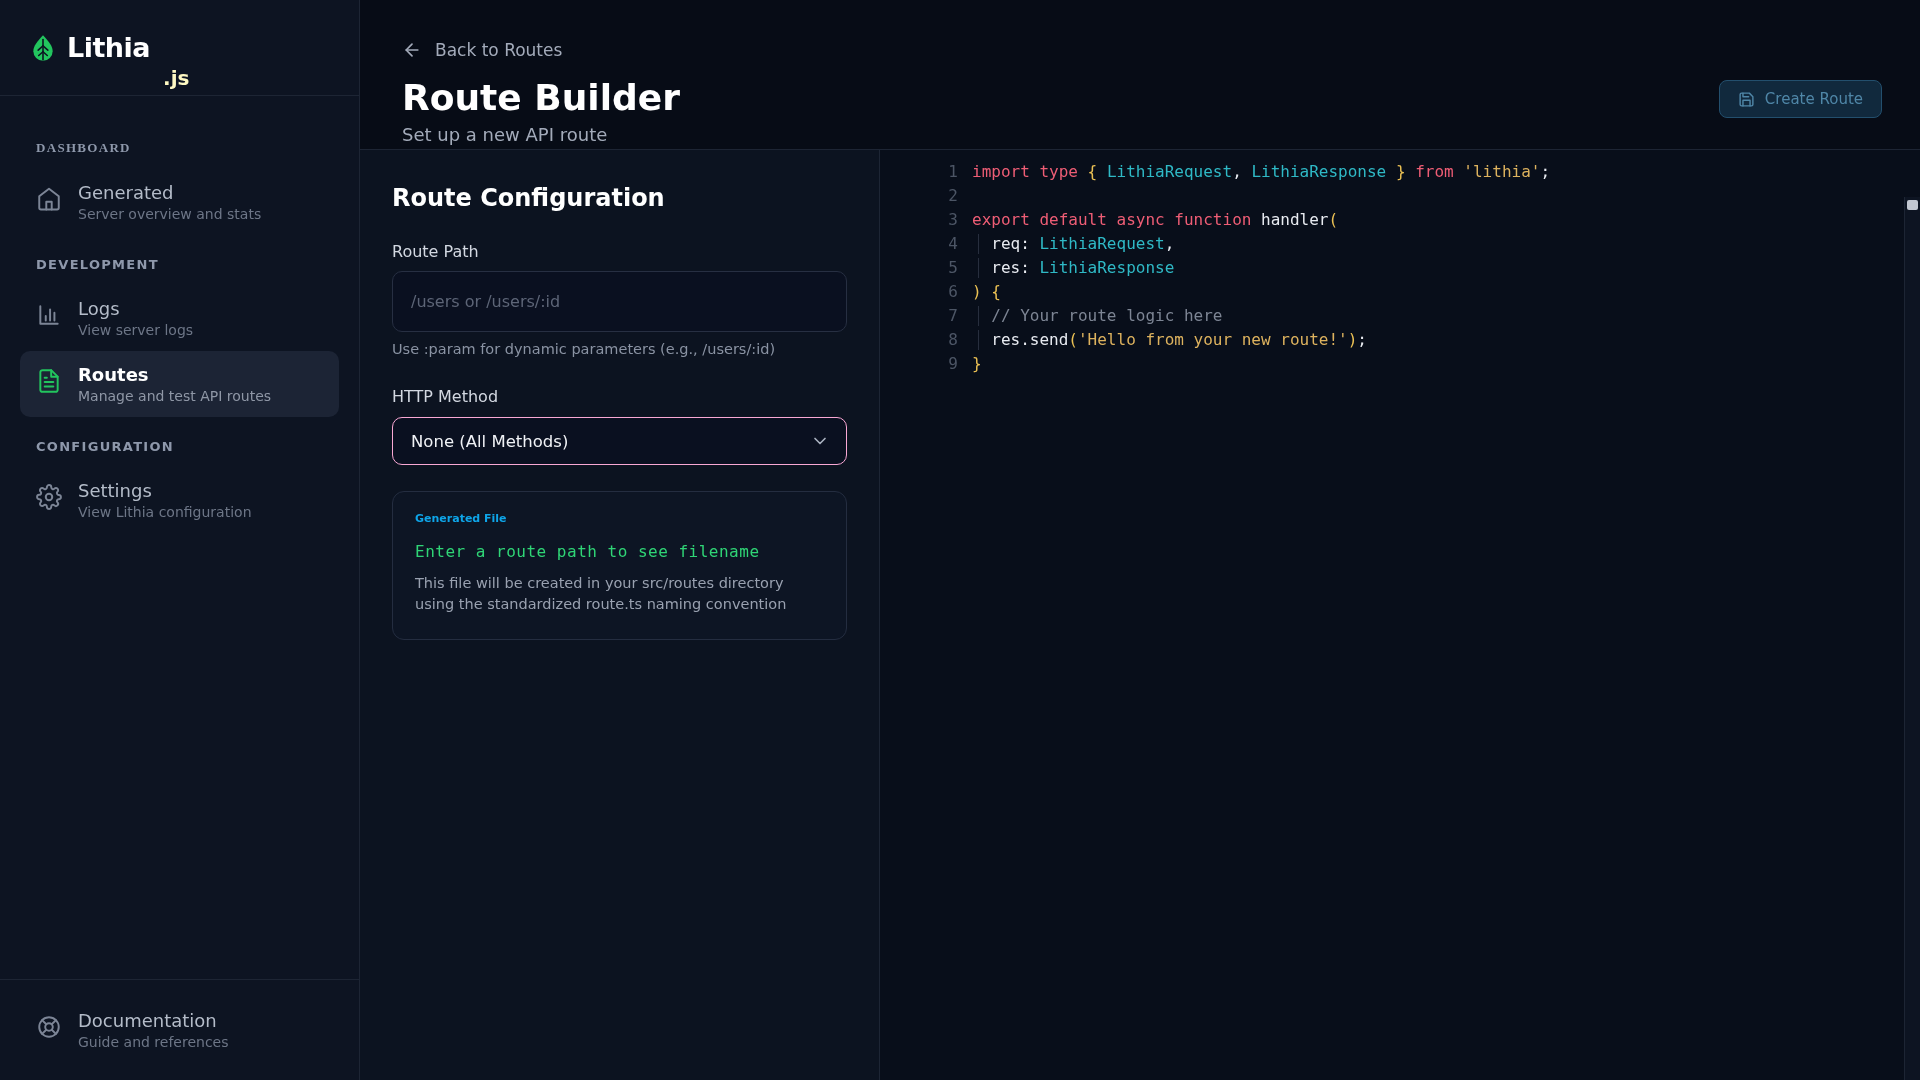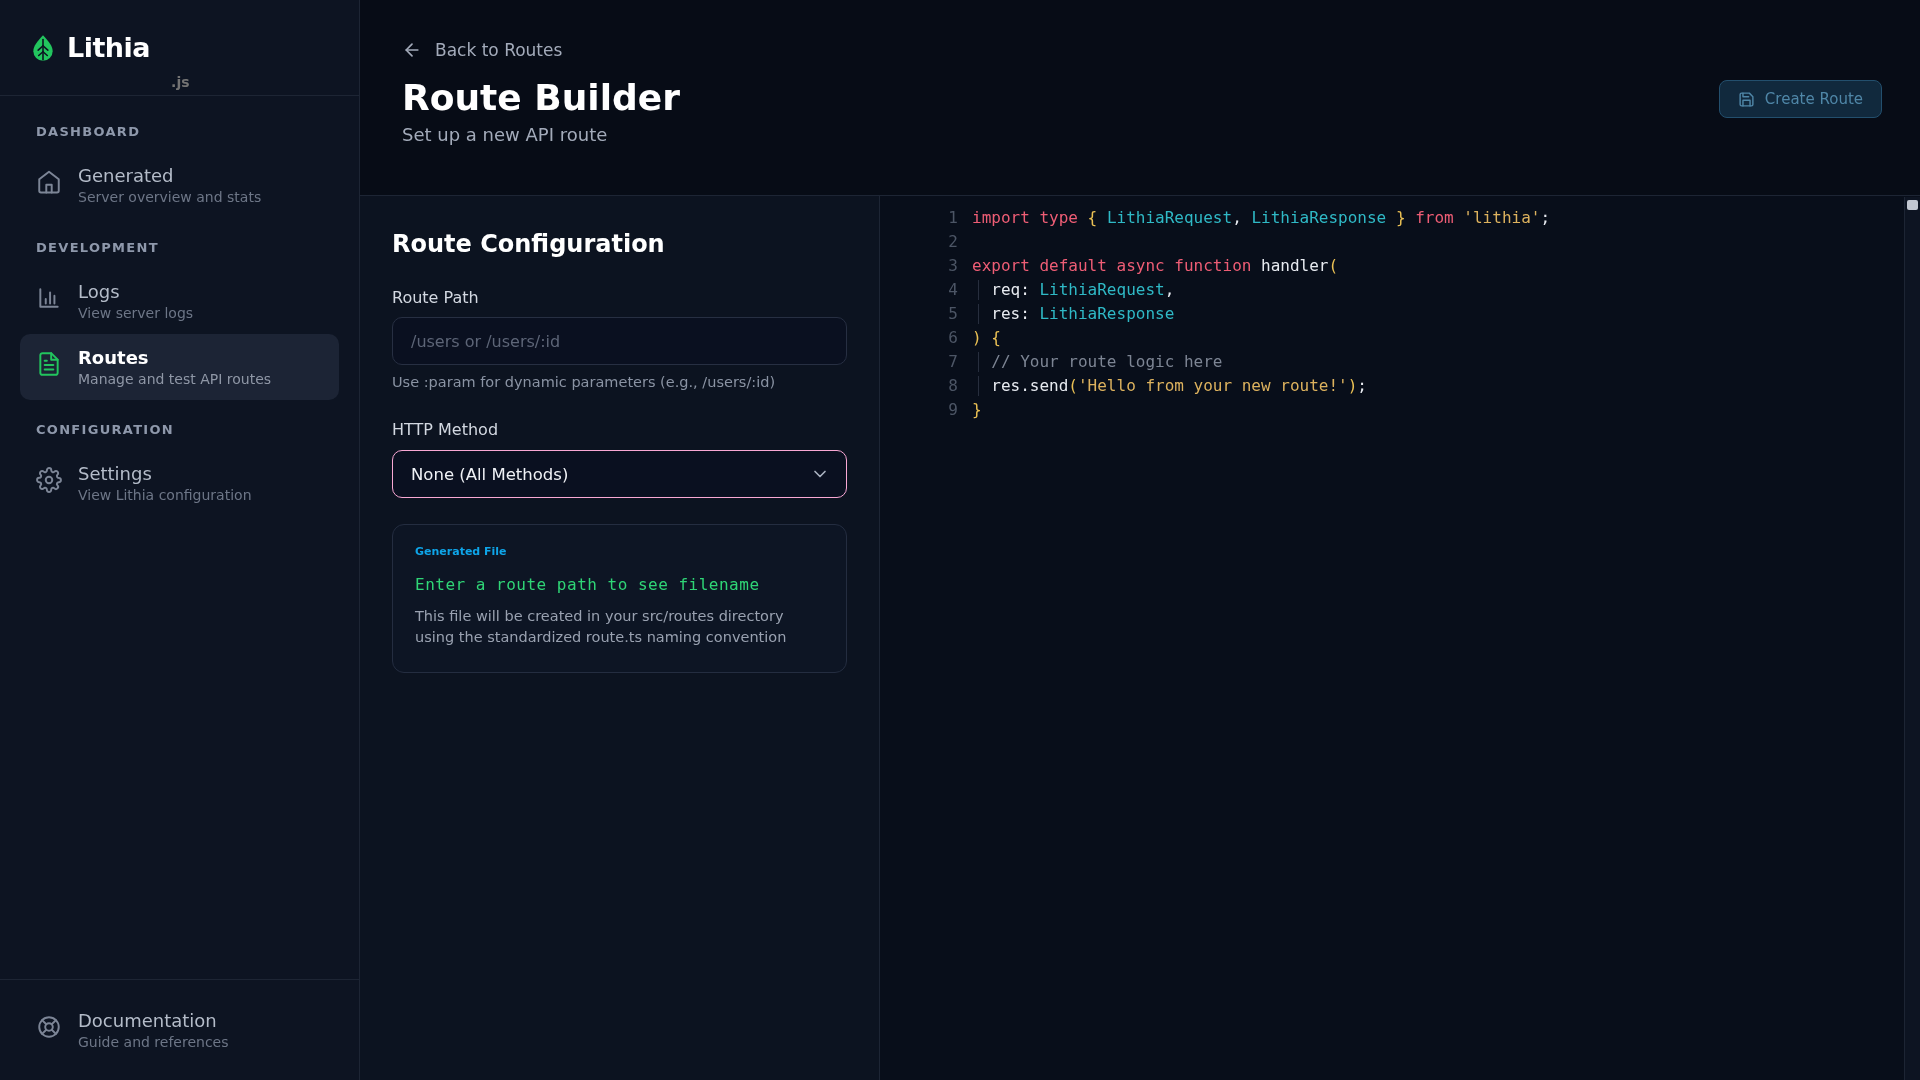--- a/index.html
+++ b/index.html
@@ -8,54 +8,54 @@
     background:#070c16;color:#e6e9ef;
     font-family:"DejaVu Sans","Liberation Sans",sans-serif;
   }
   .app{display:flex;width:1920px;height:1080px;}
 
   
   .sidebar{width:360px;min-width:360px;background:#0d1422;border-right:1px solid #1d2534;
     display:flex;flex-direction:column;box-sizing:border-box;}
   .logo{height:95px;display:flex;align-items:center;padding:0 28px;border-bottom:1px solid #1d2534;gap:9px;}
   .brand{font-size:27px;font-weight:700;color:#fff;letter-spacing:-0.5px;}
-  .brand-suffix{font-size:14px;font-weight:700;color:#737373;align-self:flex-end;margin:0 0 5px 12px;}
+  .brand-suffix{font-size:20px;font-weight:700;color:#fef9c3;align-self:flex-end;margin:0 0 5px 4px;}
   .nav{flex:1;padding:28px 20px 0;}
   .nav-label{font-size:13px;font-weight:700;letter-spacing:1.3px;color:#8e98ab;padding:0 16px;margin:22px 0 13px;}
-  .nav-label.first{margin-top:0;}
+  .nav-label.first{margin-top:16px;font-family:Liberation Serif, serif;}
   .nav-item{display:flex;gap:16px;padding:13px 16px;border-radius:10px;align-items:flex-start;cursor:pointer;}
   .nav-item.active{background:#1c2435;}
   .nav-icon{width:26px;height:26px;color:#7c8596;margin-top:4px;flex:none;}
   .nav-icon svg{width:26px;height:26px;display:block;}
   .nav-icon.green{color:#22c55e;}
   .nav-title{display:block;font-size:18px;color:#b4bcc9;}
   .nav-item.active .nav-title{color:#ffffff;font-weight:600;}
   .nav-sub{display:block;font-size:14px;color:#6d7687;margin-top:3px;}
   .nav-item.active .nav-sub{color:#8f97a6;}
   .sidebar-footer{border-top:1px solid #1d2534;padding:22px 20px;}
 
   
   .main{flex:1;display:flex;flex-direction:column;min-width:0;background:#070c16;}
-  .page-header{position:relative;height:196px;box-sizing:border-box;padding:40px 48px 0 42px;border-bottom:1px solid #1d2534;}
+  .page-header{position:relative;height:150px;box-sizing:border-box;padding:40px 48px 0 42px;border-bottom:1px solid #1d2534;}
   .back{display:inline-flex;align-items:center;gap:13px;color:#a3abba;font-size:17px;cursor:pointer;}
   .back svg{width:20px;height:20px;display:block;}
   .page-title{margin:13px 0 0;font-size:36px;font-weight:700;color:#ffffff;}
   .page-sub{margin:6px 0 0;font-size:18px;color:#a3abba;}
   .create-btn{position:absolute;right:38px;top:80px;display:flex;align-items:center;gap:10px;
     background:#11293d;border:1px solid #234f6d;color:#4f86a7;font-size:15px;
     padding:9px 18px;border-radius:8px;font-family:inherit;cursor:pointer;}
   .create-btn svg{width:17px;height:17px;display:block;}
 
   .content{flex:1;display:flex;min-height:0;}
 
   
   .config{width:520px;min-width:520px;box-sizing:border-box;background:#0c1320;border-right:1px solid #1d2534;padding:34px 32px 0;}
   .config-title{margin:0;font-size:24px;font-weight:700;color:#ffffff;}
   .field-label{display:block;margin-top:30px;font-size:16px;color:#d3d8e1;}
-  .route-input{display:block;margin-top:10px;width:100%;box-sizing:border-box;height:48px;
+  .route-input{display:block;margin-top:10px;width:100%;box-sizing:border-box;height:61px;
     background:#0a1020;border:1px solid #272f42;border-radius:10px;color:#e6e9ef;
     font-size:16px;padding:0 18px;font-family:inherit;outline:none;}
   .route-input::placeholder{color:#5d6577;}
   .help{margin:9px 0 0;font-size:14.5px;color:#8a93a3;}
   .select{margin-top:11px;height:48px;box-sizing:border-box;background:#0a1020;border:1px solid #f9a8d4;border-radius:10px;
     display:flex;align-items:center;justify-content:space-between;padding:0 16px 0 18px;cursor:pointer;}
   .select-value{color:#f0f2f6;font-size:16.5px;}
   .select svg{width:20px;height:20px;color:#aab2c0;display:block;}
   .gen-card{margin-top:26px;border:1px solid #242d40;border-radius:12px;background:#0d1524;padding:20px 22px 24px;}
   .gen-title{font-size:11px;font-weight:700;color:#0ea5e9;}

